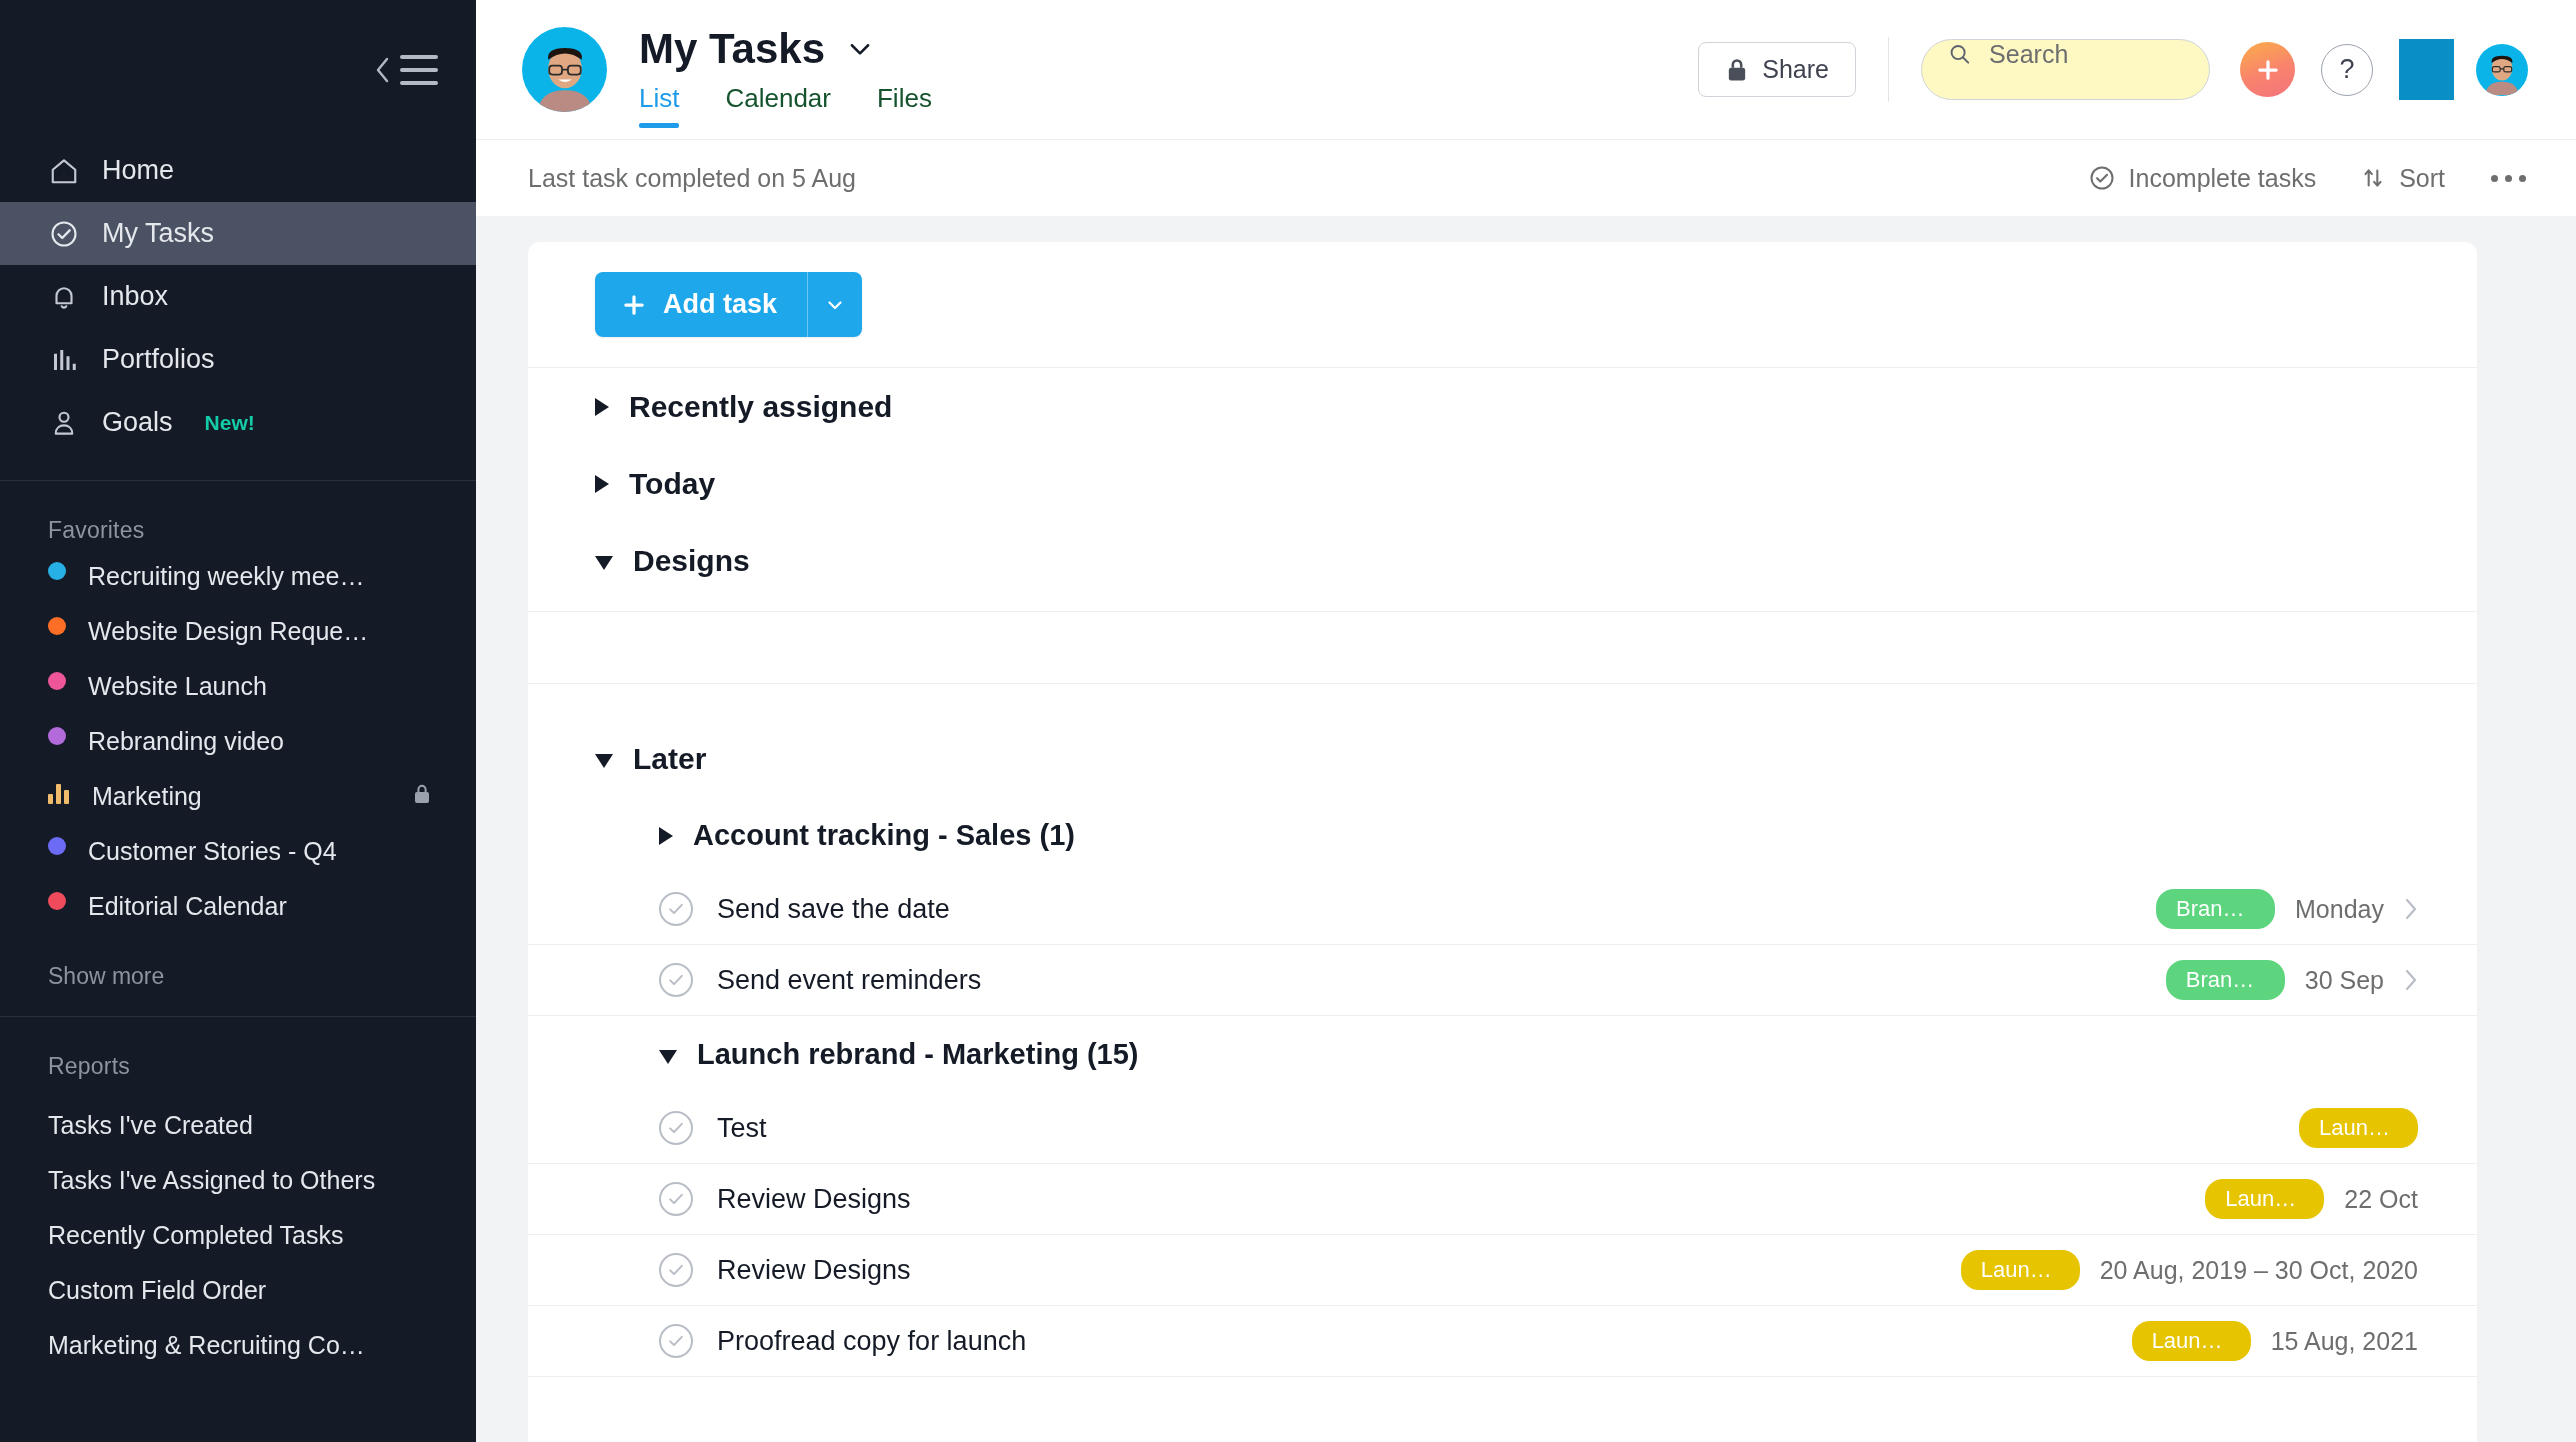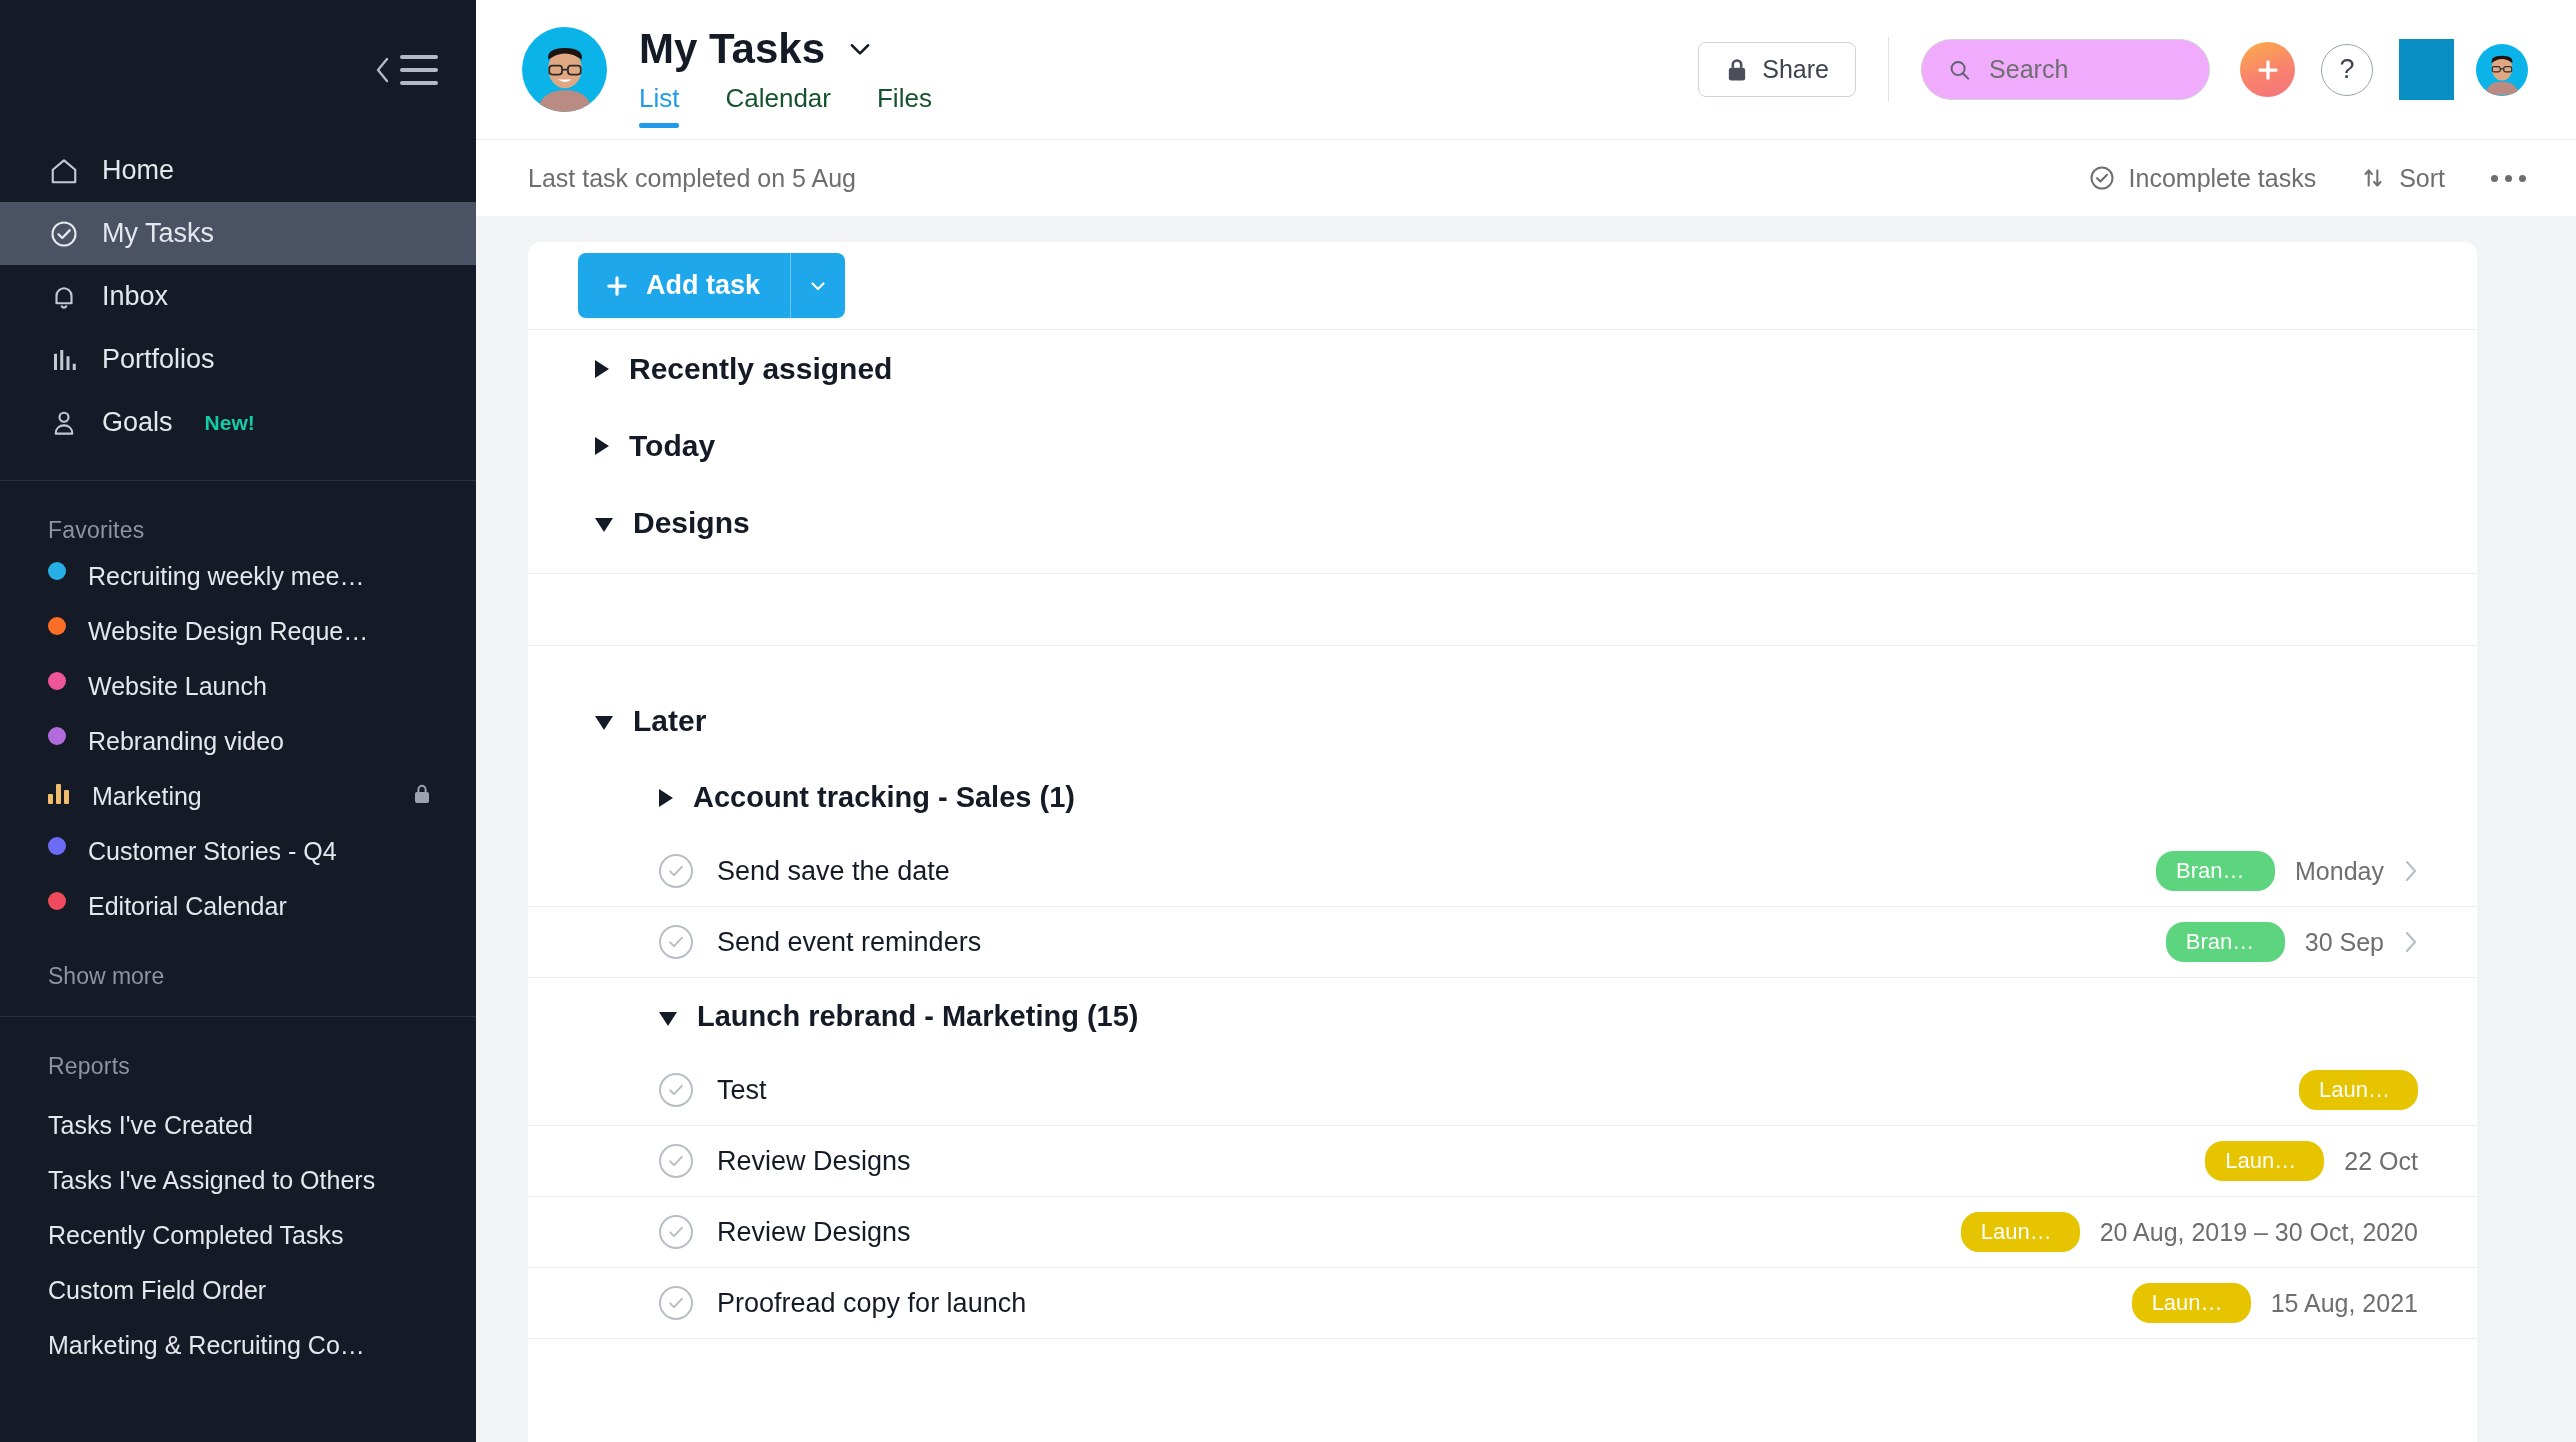--- a/index.html
+++ b/index.html
@@ -82,23 +82,23 @@
     height: 5px; background: #1e9be9; border-radius: 2px;
   }
   .topbar-right { margin-left: auto; display: flex; align-items: center; gap: 0; }
   .share-btn {
     display: flex; align-items: center; gap: 13px;
     height: 55px; padding: 0 26px; border: 1px solid #cfd4da; border-radius: 8px;
     font-size: 25px; color: #3f4350; background: #fff; cursor: pointer;
   }
   .vdiv { width: 1px; height: 65px; background: #e0e3e8; margin: 0 32px; }
   .search-box {
-    display: flex; align-items: flex-end; gap: 18px;
+    display: flex; align-items: flex-start; gap: 18px;
     width: 289px; height: 61px; border: 1px solid #cfd4da; border-radius: 34px;
-    padding: 15px 26px; background: #f0abfc; cursor: text;
+    padding: 0 26px; background: #fef9c3; cursor: text;
   }
   .search-box input {
     border: none; outline: none; font-size: 25px; color: #3f4350;
     background: transparent; width: 100%; font-family: "Liberation Sans", sans-serif;
   }
   .search-box input::placeholder { color: #6d6e6f; }
   .plus-btn {
     width: 55px; height: 55px; border-radius: 50%; margin-left: 30px;
     background: linear-gradient(160deg, #fbad4a 0%, #f8836d 55%, #f4737c 100%);
     display: flex; align-items: center; justify-content: center; cursor: pointer;
@@ -124,21 +124,21 @@
   .sb-action { display: flex; align-items: center; gap: 13px; font-size: 25px; color: #6d6e6f; cursor: pointer; }
   .dots3 { display: flex; gap: 7px; cursor: pointer; padding: 8px 2px; }
   .dots3 i { width: 7px; height: 7px; border-radius: 50%; background: #6d6e6f; display: block; }
 
   
   .card-wrap { flex: 1; padding: 26px 99px 0 52px; overflow: hidden; }
   .card {
     background: #fff; border-radius: 12px 12px 0 0; height: 100%;
     overflow: hidden; position: relative;
   }
-  .card-head { height: 88px; display: flex; align-items: center; padding-left: 50px; border-bottom: 1px solid #edeff1; }
+  .card-head { height: 126px; display: flex; align-items: center; padding-left: 67px; border-bottom: 1px solid #edeff1; }
   .addtask {
     display: flex; height: 65px; border-radius: 8px; overflow: hidden; cursor: pointer;
     box-shadow: 0 1px 2px rgba(0,0,0,.08);
   }
   .addtask-main {
     background: #1ea7ea; color: #fff; font-size: 27px; font-weight: bold;
     display: flex; align-items: center; gap: 16px; padding: 0 30px 0 26px;
   }
   .addtask-split { width: 1px; background: #6ec6f3; }
   .addtask-caret { background: #1ea7ea; width: 54px; display: flex; align-items: center; justify-content: center; }

